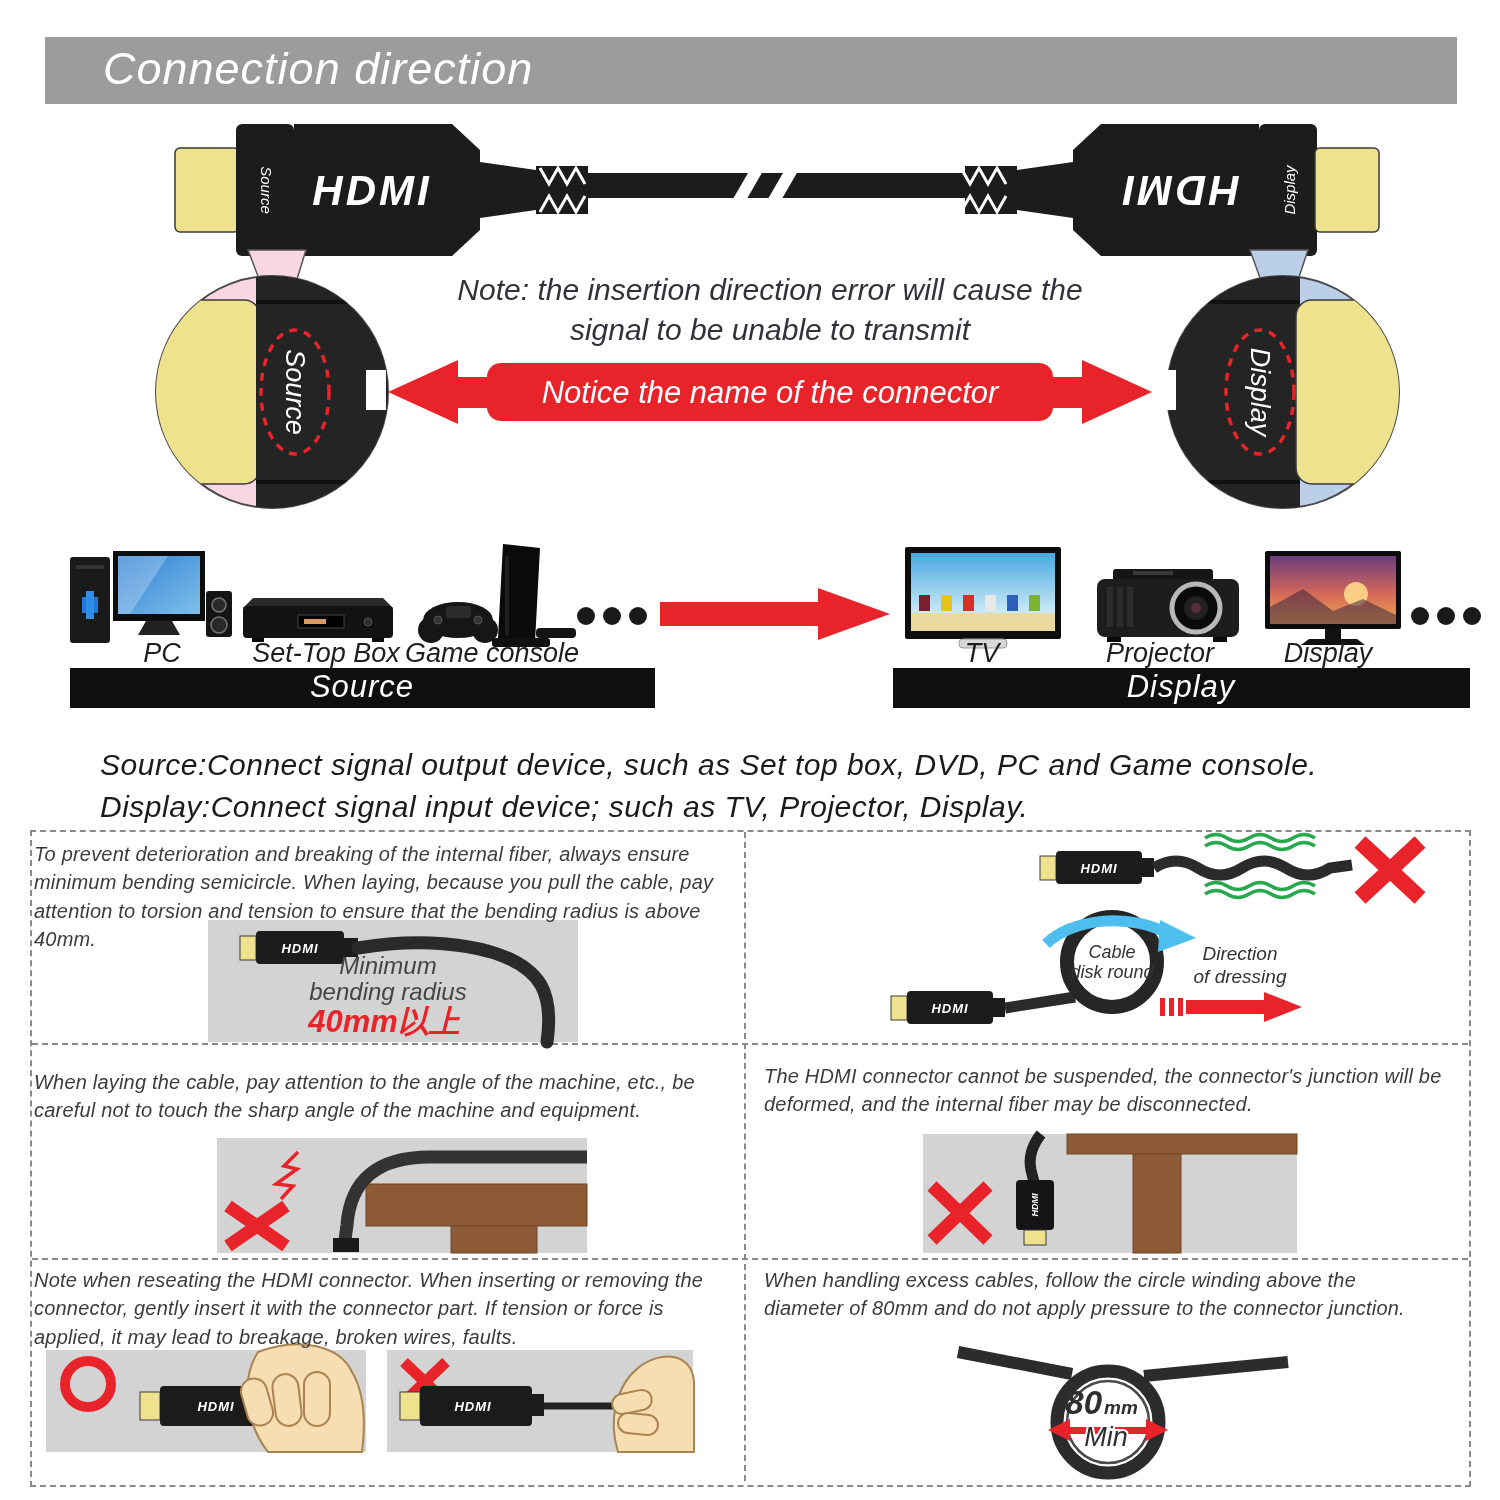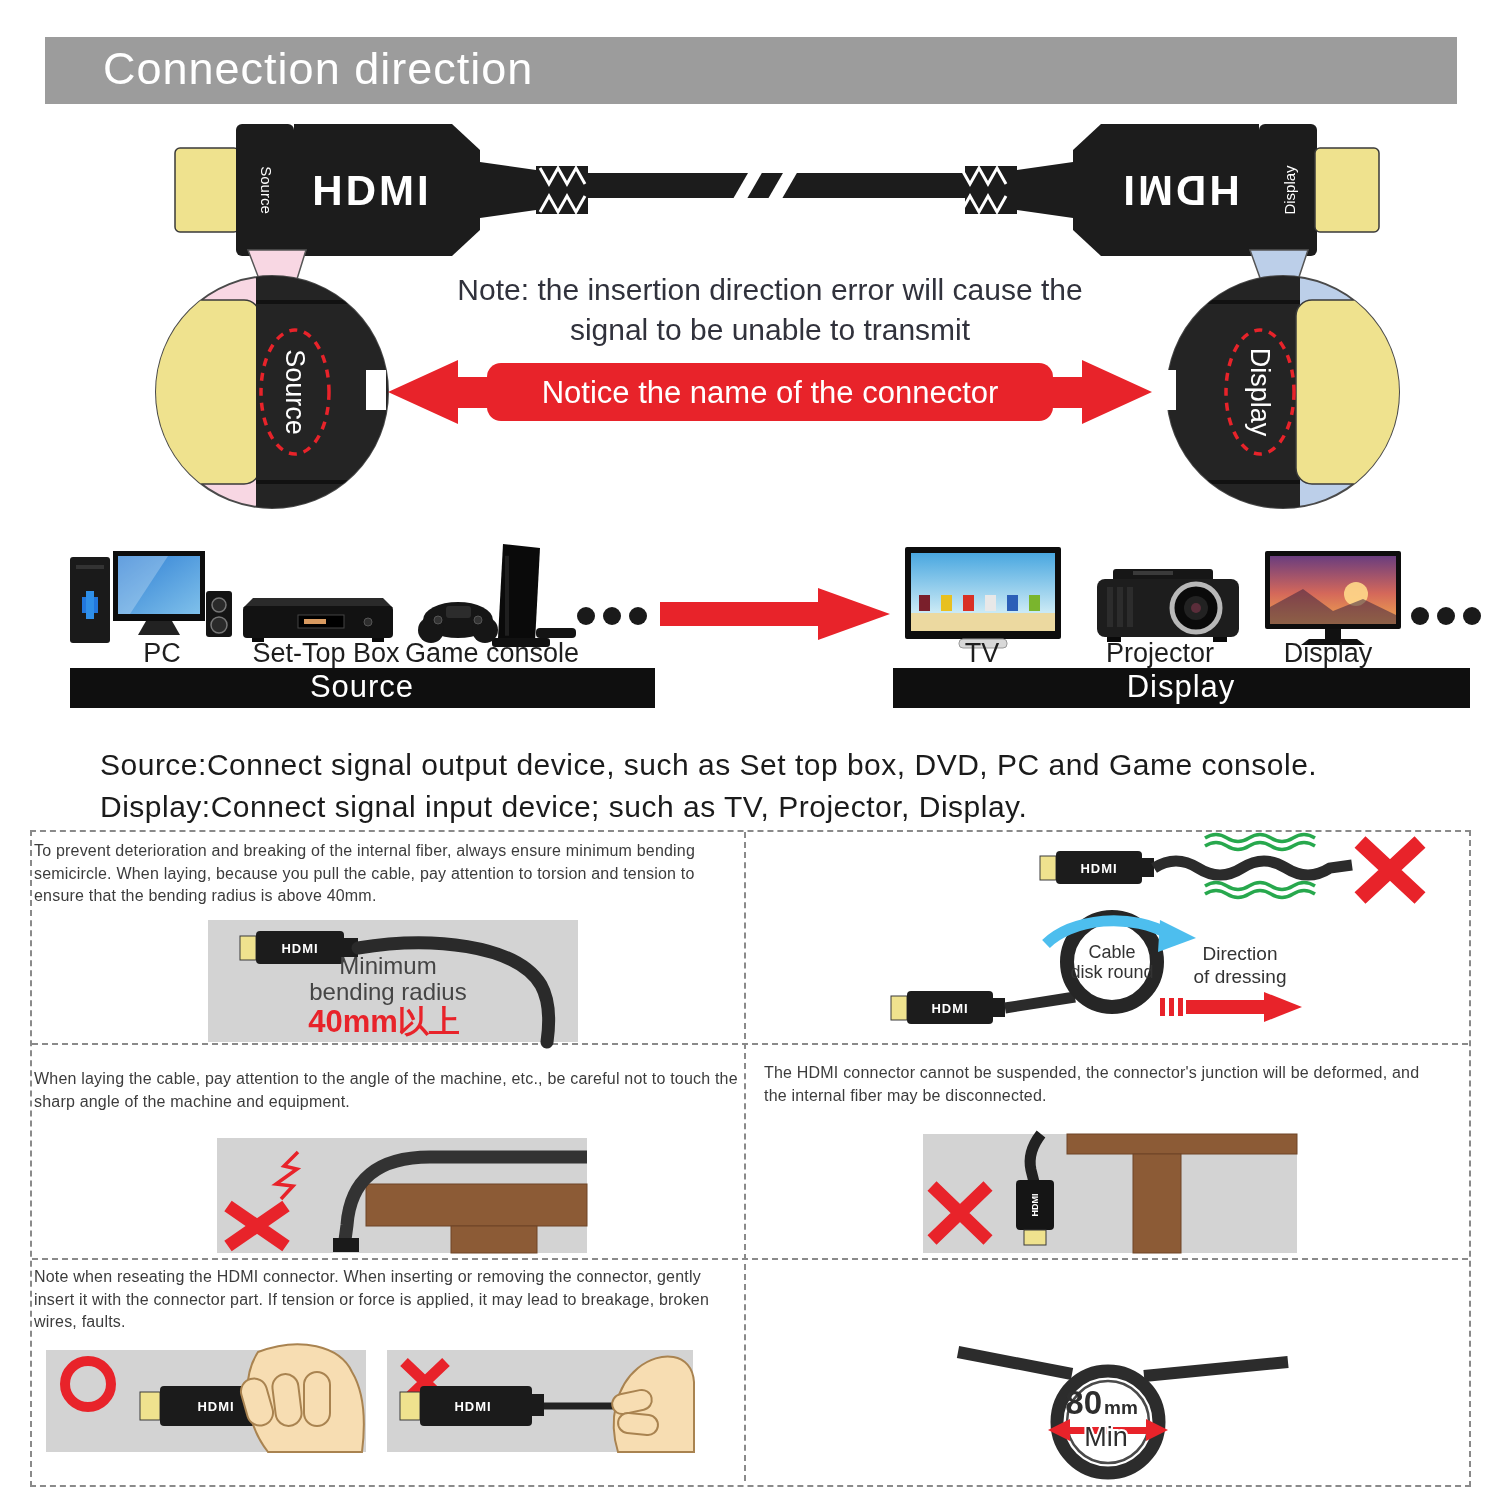--- a/index.html
+++ b/index.html
@@ -1,29 +1,29 @@
 <!DOCTYPE html>
 <html><head>
 <meta charset="utf-8">
 <style>
   html,body{margin:0;padding:0;background:#fff;}
   #stage{position:relative;width:1500px;height:1500px;background:#fff;overflow:hidden;
-         font-family:"Liberation Sans",sans-serif;}
+         font-family:"Liberation Sans",sans-serif;font-style:italic;}
   .abs{position:absolute;}
   
   .header{left:45px;top:37px;width:1412px;height:67px;background:#9C9C9C;}
   .header h1{margin:0;padding:7px 0 0 58px;font-size:45px;line-height:1.1;color:#fff;
              font-weight:400;letter-spacing:1px;}
   
   .grid{left:30px;top:830px;width:1437px;height:653px;border:2px dashed #8a8a8a;}
   .vline{left:744px;top:832px;height:649px;border-left:2px dashed #8a8a8a;width:0;}
   .hline1{left:32px;top:1043px;width:1436px;border-top:2px dashed #8a8a8a;height:0;}
   .hline2{left:32px;top:1258px;width:1436px;border-top:2px dashed #8a8a8a;height:0;}
   
-  .ptext{font-size:16px;line-height:1.42;color:#3c3c3c;letter-spacing:0.2px;}
+  .ptext{font-size:20px;line-height:1.42;color:#3c3c3c;letter-spacing:0.2px;}
   #art{position:absolute;left:0;top:0;z-index:2;pointer-events:none;}
   .txt{z-index:3;}
   
   svg{font-family:"Liberation Sans",sans-serif;}
   .hdmi-logo{font-size:42px;font-weight:700;letter-spacing:3px;fill:#fff;}
   .hdmi-mini{font-size:13px;font-weight:700;letter-spacing:1px;fill:#fff;}
   .hdmi-tiny{font-size:9px;font-weight:700;fill:#fff;}
   .vlabel{font-size:15px;font-weight:500;fill:#fff;}
   .circlabel{font-size:27px;font-weight:500;fill:#fff;}
   .note-t{font-size:30px;font-weight:500;fill:#31323c;}
@@ -364,14 +364,15 @@
       <text x="1102" y="1414" text-anchor="end" class="dim-big">80</text>
       <text x="1104" y="1414" text-anchor="start" class="dim-small">mm</text>
       <text x="1106" y="1446" text-anchor="middle" class="min-t">Min</text>
     </g>
   </svg>
 
   <div class="abs txt ptext" style="left:34px;top:840px;width:706px;">To prevent deterioration and breaking of the internal fiber, always ensure minimum bending semicircle. When laying, because you pull the cable, pay attention to torsion and tension to ensure that the bending radius is above 40mm.</div>
   <div class="abs txt ptext" style="left:34px;top:1062px;width:708px;margin-top:6px;">When laying the cable, pay attention to the angle of the machine, etc., be careful not to touch the sharp angle of the machine and equipment.</div>
   <div class="abs txt ptext" style="left:764px;top:1062px;width:680px;">The HDMI connector cannot be suspended, the connector's junction will be deformed, and the internal fiber may be disconnected.</div>
   <div class="abs txt ptext" style="left:34px;top:1266px;width:706px;">Note when reseating the HDMI connector. When inserting or removing the connector, gently insert it with the connector part. If tension or force is applied, it may lead to breakage, broken wires, faults.</div>
+  <div class="abs txt ptext" style="left:764px;top:1266px;width:656px;">When handling excess cables, follow the circle winding above the diameter of 80mm and do not apply pressure to the connector junction.</div>
 
 </div>
 
 </body></html>

